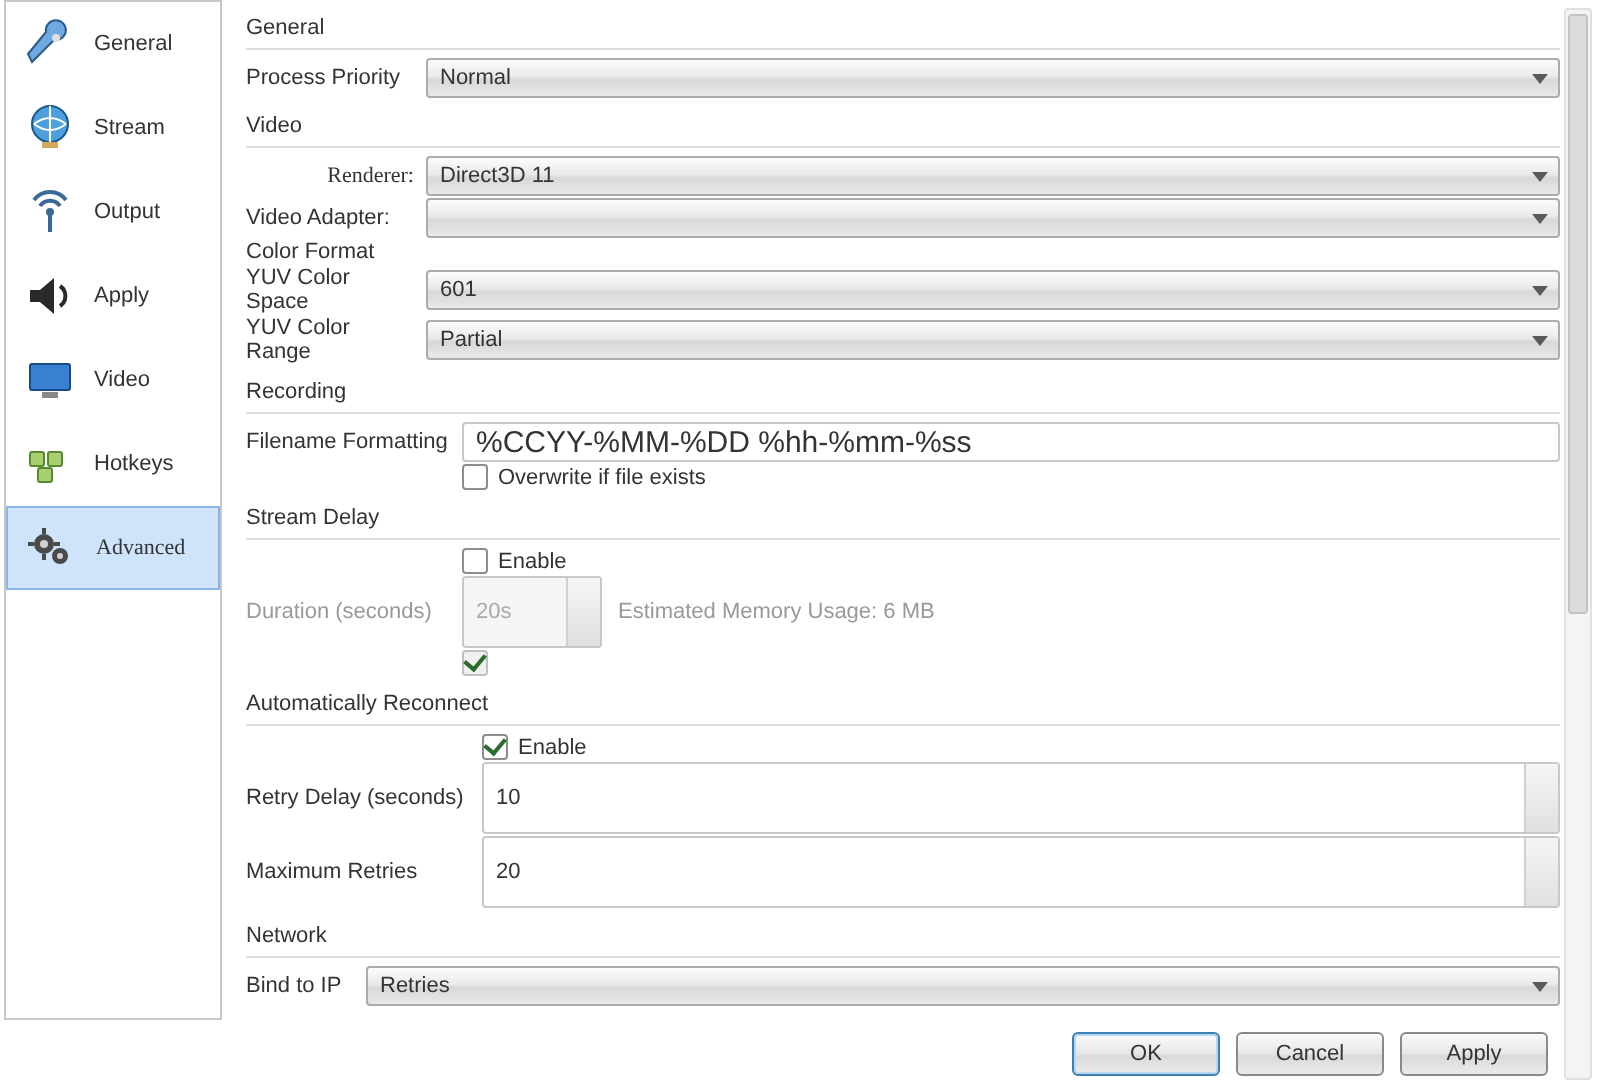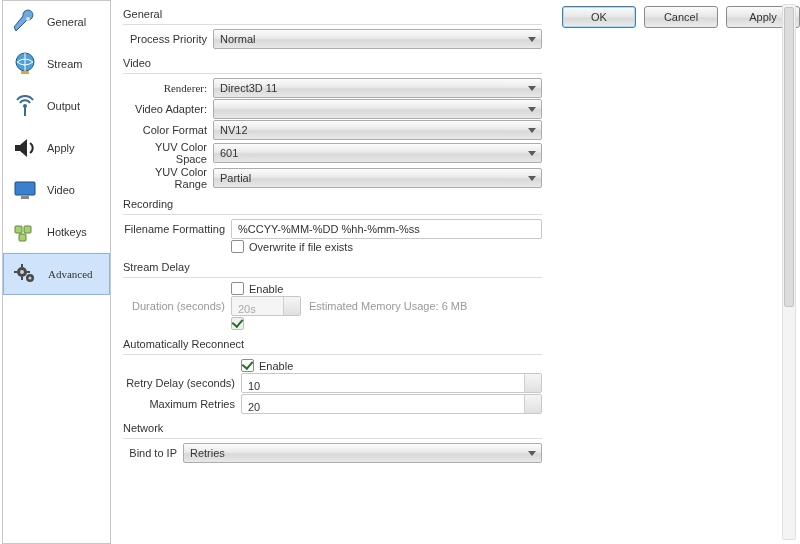--- a/index.html
+++ b/index.html
@@ -1,52 +1,52 @@
 <!DOCTYPE html>
 <html><head>
 <meta charset="utf-8">
 <style>
   * { box-sizing: border-box; }
   html, body { margin:0; padding:0; font-family: "Segoe UI", Tahoma, sans-serif; font-size:11px; color:#333; background:#fff; }
-  .wrapper { width:800px; height:544px; position:relative; display:flex; }
+  .wrapper { width:800px; height:544px; position:relative; display:flex; flex-direction:column; }
   .main { flex:1; display:flex; overflow:hidden; }
 
   
   .sidebar { width:109px; height:100%; border:1px solid #c8c8c8; margin:0 2px 0 2px; display:flex; flex-direction:column; }
   .side-item { height:42px; display:flex; align-items:center; gap:6px; padding-left:6px; cursor:default; }
   .side-item.active { background:#cfe3fb; border:1px solid #8ab4e8;font-family:Liberation Serif, serif; }
   .side-item .icon-wrap { width:32px; height:32px; display:flex; align-items:center; justify-content:center; }
   .side-item span.lbl { font-size:11px; }
 
   
   .content { flex:1; padding:4px 20px 4px 10px; overflow:hidden; position:relative; }
   .section-title { font-size:11px; color:#333; margin:4px 0 4px 0; }
   .divider { border-top:1px solid #dcdcdc; margin:2px 0 4px 0; }
 
   .row { display:flex; align-items:center; margin:1px 0; }
-  .row .label { width:90px; text-align:right; padding-right:6px; font-size:11px; color:#333; }
+  .row .label { width:90px; padding-right:6px; font-size:11px; color:#333; }
   .row .label.gray { color:#999; }
   .row .field { flex:1; }
 
   .dropdown {
     width:100%; height:20px; border:1px solid #acacac; border-radius:2px;
     background: linear-gradient(to bottom,#fcfcfc 0%,#eaeaea 45%,#d8d8d8 55%,#e8e8e8 100%);
     display:flex; align-items:center; padding:0 18px 0 6px; position:relative; font-size:11px;
   }
   .dropdown::after {
     content:""; position:absolute; right:5px; top:50%; margin-top:-2px;
     border-left:4px solid transparent; border-right:4px solid transparent; border-top:5px solid #5a5a5a;
   }
   .textbox {
     width:100%; height:20px; border:1px solid #c8c8c8; border-radius:2px;
-    background:#fff; display:flex; align-items:center; padding:0 6px; font-size:11px;
+    background:#fff; display:flex; align-items:center; padding:0 6px; font-size:15px;
   }
   .spinbox {
-    height:20px; border:1px solid #c8c8c8; border-radius:2px;
-    background:#fff; display:flex; align-items:flex-end; padding:0 18px 0 6px; font-size:11px; position:relative;
+    height:36px; border:1px solid #c8c8c8; border-radius:2px;
+    background:#fff; display:flex; align-items:center; padding:0 18px 0 6px; font-size:11px; position:relative;
   }
   .spinbox.disabled { color:#aaa; background:#f5f5f5; }
   .spinbox::after {
     content:""; position:absolute; right:0; top:0; bottom:0; width:16px;
     border-left:1px solid #d0d0d0;
     background:linear-gradient(to bottom,#f5f5f5,#e0e0e0);
   }
   .spinarrow-up, .spinarrow-down {
     position:absolute; right:4px; width:0; height:0;
     border-left:3px solid transparent; border-right:3px solid transparent;
@@ -57,21 +57,21 @@
   .checkline { display:flex; align-items:center; gap:5px; font-size:11px; }
   .checkbox { width:13px; height:13px; border:1px solid #8d8d8d; background:#fff; border-radius:2px; position:relative; flex-shrink:0; }
   .checkbox.checked::after {
     content:""; position:absolute; left:2px; top:-1px; width:5px; height:8px;
     border-right:2px solid #2a6c2a; border-bottom:2px solid #2a6c2a; transform:rotate(40deg);
   }
   .checkbox.disabled { background:#f0f0f0; border-color:#c0c0c0; }
   .gray-text { color:#999; }
 
   
-  .footer { height:34px; display:flex; justify-content:flex-end; align-items:center; gap:8px; border-top:0; }
+  .footer { height:34px; display:flex; justify-content:flex-end; align-items:center; gap:8px; padding-right:26px; border-top:0; }
   .button { width:74px; height:22px; border:1px solid #8a8a8a; border-radius:3px;
     background:linear-gradient(to bottom,#fbfbfb 0%,#e6e6e6 50%,#d9d9d9 55%,#ececec 100%);
     font-size:11px; display:flex; align-items:center; justify-content:center; }
   .button.default { border:1px solid #3c7fb1; box-shadow:0 0 0 1px #b8d6ef inset; }
 
   
   .scrollbar { position:absolute; right:4px; top:4px; bottom:4px; width:14px; background:#f4f4f4; border:1px solid #e0e0e0; border-radius:2px; }
   .scrollthumb { position:absolute; left:1px; right:1px; top:2px; height:300px; background:#dcdcdc; border:1px solid #c4c4c4; border-radius:2px; }
 </style>
 </head>
@@ -186,25 +186,20 @@
       <div class="row">
         <div class="label">Video Adapter:</div>
         <div class="field">
             <div class="dropdown">
               <span></span>
             </div>
           </div>
       </div>
       <div class="row">
         <div class="label">Color Format</div>
-        <div class="field">
-            <div class="dropdown">
-              <span>NV12</span>
-            </div>
-          </div>
       </div>
       <div class="row">
         <div class="label">YUV Color Space</div>
         <div class="field">
             <div class="dropdown">
               <span>601</span>
             </div>
           </div>
       </div>
       <div class="row">

